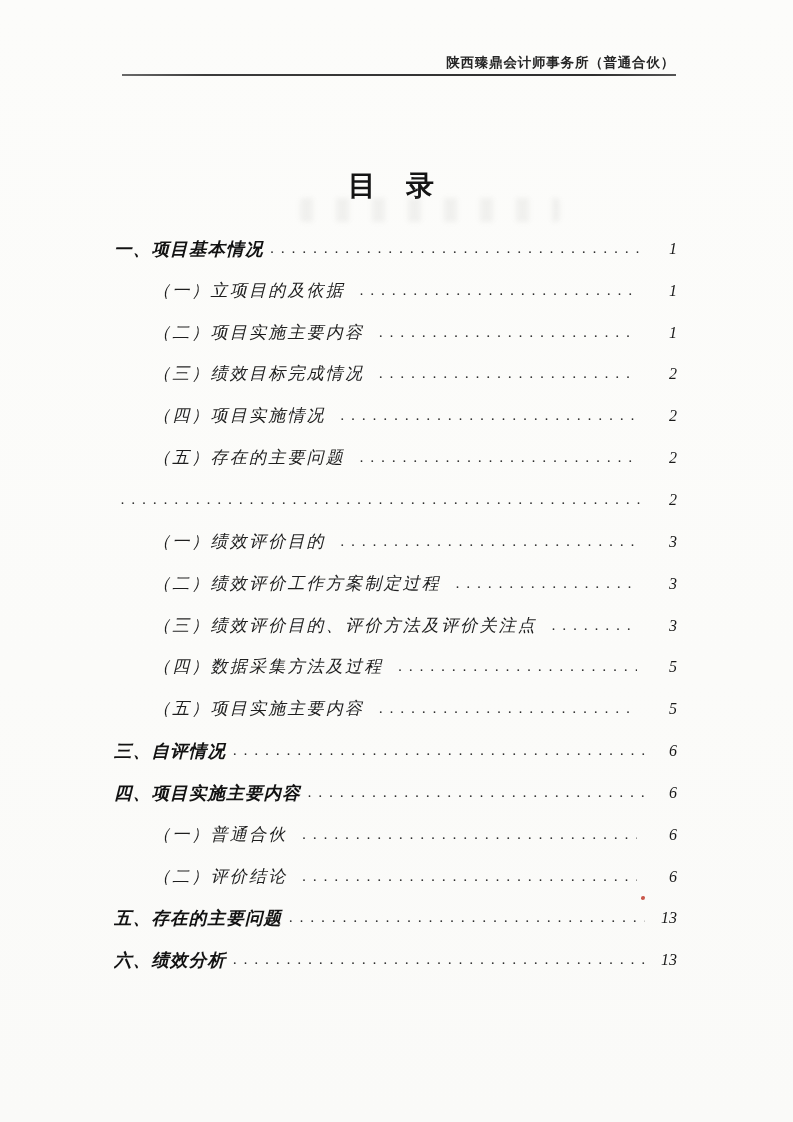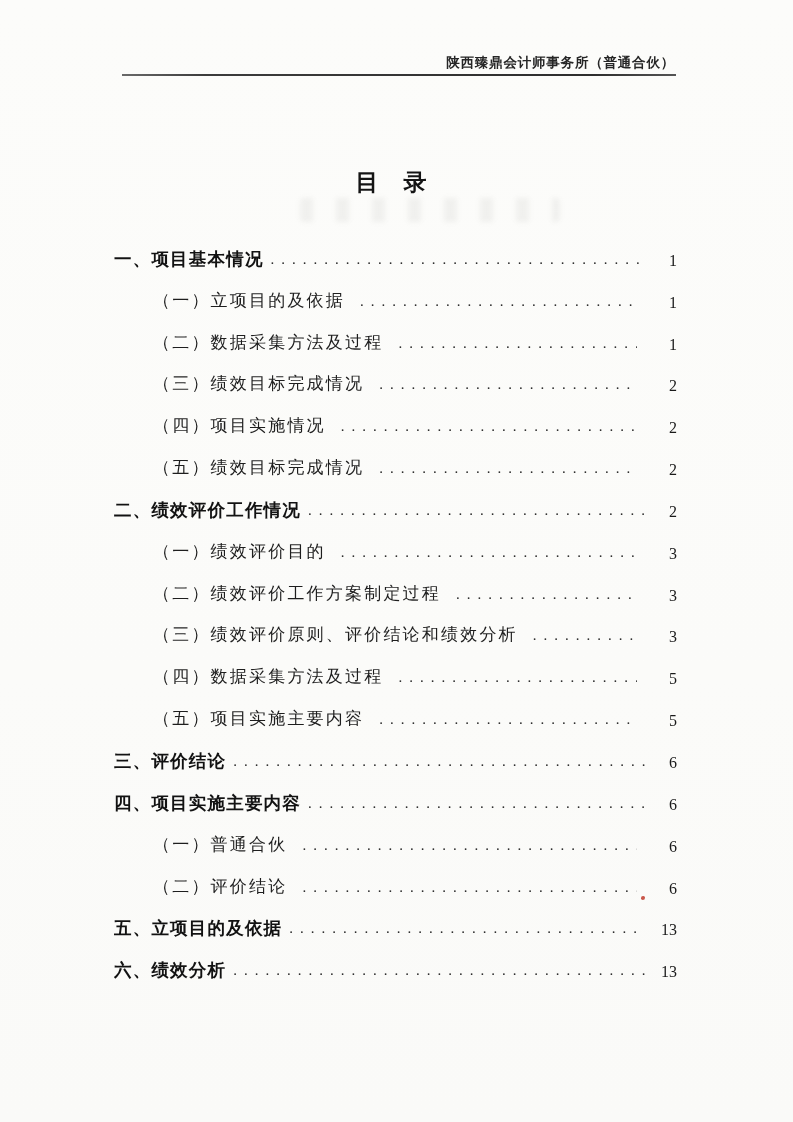--- a/index.html
+++ b/index.html
@@ -42,21 +42,21 @@
   }
   
   .doc-title {
     position: absolute;
     top: 167px;
     left: 0;
     right: 10px;
     margin: 0;
     text-align: center;
     font-family: "Liberation Sans", sans-serif;
-    font-size: 23px;
+    font-size: 28px;
     font-weight: 700;
     letter-spacing: 1px;
     color: #141414;
   }
   
   .ghost-bleed {
     position: absolute;
     top: 198px;
     left: 300px;
     width: 260px;
@@ -83,23 +83,24 @@
   
   .toc {
     position: absolute;
     top: 228px;
     left: 114px;
     width: 563px;
   }
   .toc-row {
     height: 41.85px;
     display: flex;
-    align-items: flex-end;
+    align-items: center;
     white-space: nowrap;
     overflow: hidden;
+    font-style: italic;
   }
   .toc-row.level-2 {
     padding-left: 39px;
     gap: 8px;
   }
   .toc-label {
     line-height: 22px;
     flex: 0 0 auto;
   }
   .toc-row.level-1 .toc-label {
@@ -156,91 +157,90 @@
     <span class="toc-label">一、项目基本情况</span>
     <span class="toc-dots"></span>
     <span class="toc-page">1</span>
   </div>
       <div class="toc-row level-2">
     <span class="toc-label">（一）立项目的及依据</span>
     <span class="toc-dots"></span>
     <span class="toc-page">1</span>
   </div>
       <div class="toc-row level-2">
-    <span class="toc-label">（二）数据采集方法及过程</span>
+    <span class="toc-label">（二）项目实施主要内容</span>
     <span class="toc-dots"></span>
     <span class="toc-page">1</span>
   </div>
       <div class="toc-row level-2">
     <span class="toc-label">（三）绩效目标完成情况</span>
     <span class="toc-dots"></span>
     <span class="toc-page">2</span>
   </div>
       <div class="toc-row level-2">
     <span class="toc-label">（四）项目实施情况</span>
     <span class="toc-dots"></span>
     <span class="toc-page">2</span>
   </div>
       <div class="toc-row level-2">
-    <span class="toc-label">（五）绩效目标完成情况</span>
-    <span class="toc-dots"></span>
-    <span class="toc-page">2</span>
-  </div>
-      <div class="toc-row level-1">
-    <span class="toc-label">二、绩效评价工作情况</span>
+    <span class="toc-label">（五）存在的主要问题</span>
+    <span class="toc-dots"></span>
+    <span class="toc-page">2</span>
+  </div>
+      <div class="toc-row level-1">
     <span class="toc-dots"></span>
     <span class="toc-page">2</span>
   </div>
       <div class="toc-row level-2">
     <span class="toc-label">（一）绩效评价目的</span>
     <span class="toc-dots"></span>
     <span class="toc-page">3</span>
   </div>
       <div class="toc-row level-2">
     <span class="toc-label">（二）绩效评价工作方案制定过程</span>
     <span class="toc-dots"></span>
     <span class="toc-page">3</span>
   </div>
       <div class="toc-row level-2">
-    <span class="toc-label">（三）绩效评价原则、评价结论和绩效分析</span>
+    <span class="toc-label">（三）绩效评价目的、评价方法及评价关注点</span>
     <span class="toc-dots"></span>
     <span class="toc-page">3</span>
   </div>
       <div class="toc-row level-2">
     <span class="toc-label">（四）数据采集方法及过程</span>
     <span class="toc-dots"></span>
     <span class="toc-page">5</span>
   </div>
       <div class="toc-row level-2">
     <span class="toc-label">（五）项目实施主要内容</span>
     <span class="toc-dots"></span>
     <span class="toc-page">5</span>
   </div>
       <div class="toc-row level-1">
-    <span class="toc-label">三、评价结论</span>
+    <span class="toc-label">三、自评情况</span>
     <span class="toc-dots"></span>
     <span class="toc-page">6</span>
   </div>
       <div class="toc-row level-1">
     <span class="toc-label">四、项目实施主要内容</span>
     <span class="toc-dots"></span>
     <span class="toc-page">6</span>
   </div>
       <div class="toc-row level-2">
     <span class="toc-label">（一）普通合伙</span>
     <span class="toc-dots"></span>
     <span class="toc-page">6</span>
   </div>
       <div class="toc-row level-2">
     <span class="toc-label">（二）评价结论</span>
     <span class="toc-dots"></span>
     <span class="toc-page">6</span>
   </div>
       <div class="toc-row level-1">
-    <span class="toc-label">五、立项目的及依据</span>
+    <span class="toc-label">五、存在的主要问题</span>
     <span class="toc-dots"></span>
     <span class="toc-page">13</span>
   </div>
       <div class="toc-row level-1">
     <span class="toc-label">六、绩效分析</span>
     <span class="toc-dots"></span>
     <span class="toc-page">13</span>
   </div>
     </div>
 

